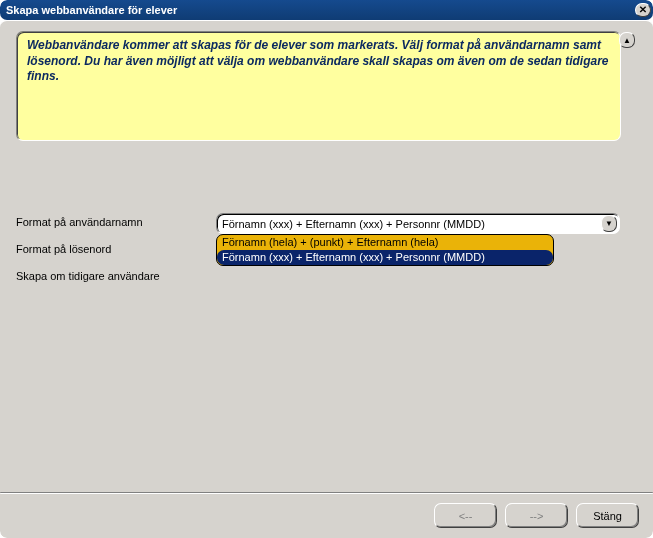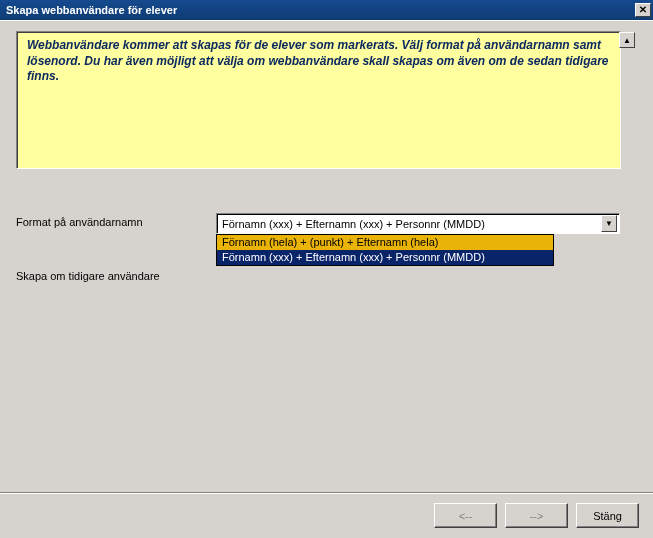--- a/index.html
+++ b/index.html
@@ -1,15 +1,15 @@
 <!DOCTYPE html>
 <html><head>
 <meta charset="utf-8">
 <style>
-  * { box-sizing: border-box; }
+  * { box-sizing: border-box; border-radius: 7px; }
   body {
     margin: 0;
     padding: 0;
     font-family: Tahoma, Arial, sans-serif;
     font-size: 11px;
     background: #fff;
     width: 653px;
     height: 538px;
     overflow: hidden;
   }
@@ -42,21 +42,21 @@
     background: #d6d3ce;
     height: 518px;
     position: relative;
     border-top: 1px solid #fff;
   }
   .info-box {
     position: absolute;
     left: 16px;
     top: 10px;
     width: 605px;
-    height: 138px;
+    height: 110px;
     background: #ffff9f;
     border: 1px solid #404040;
     border-top-color: #808080;
     border-left-color: #808080;
     border-right-color: #fff;
     border-bottom-color: #fff;
     box-shadow: inset 1px 1px 0 #404040;
     padding: 6px 10px;
     color: #0c2a60;
     font-weight: bold;
@@ -197,20 +197,23 @@
   <div class="info-box">
     <span>Webbanvändare kommer att skapas för de elever som markerats. Välj format på användarnamn samt lösenord. Du har även möjligt att välja om webbanvändare skall skapas om även om de sedan tidigare finns.</span>
   </div>
   <div class="scroll-up">
     <span>▲</span>
   </div>
 
   <div class="form-row row1">
     <div class="form-label">Format på användarnamn</div>
   </div>
+  <div class="form-row row2">
+    <div class="form-label">Format på lösenord</div>
+  </div>
   <div class="form-row row3">
     <div class="form-label">Skapa om tidigare användare</div>
   </div>
 
   <div class="select-box">
     <span class="select-value">Förnamn (xxx) + Efternamn (xxx) + Personnr (MMDD)</span>
     <div class="select-btn">
       <span>▼</span>
     </div>
   </div>

